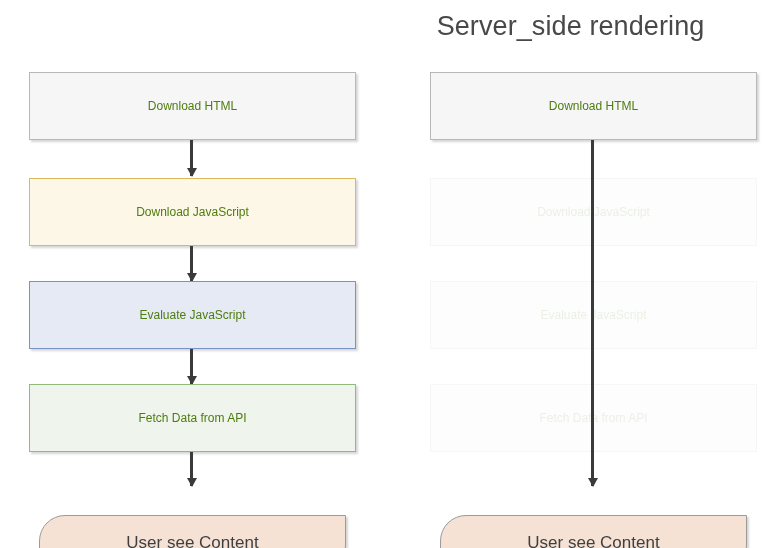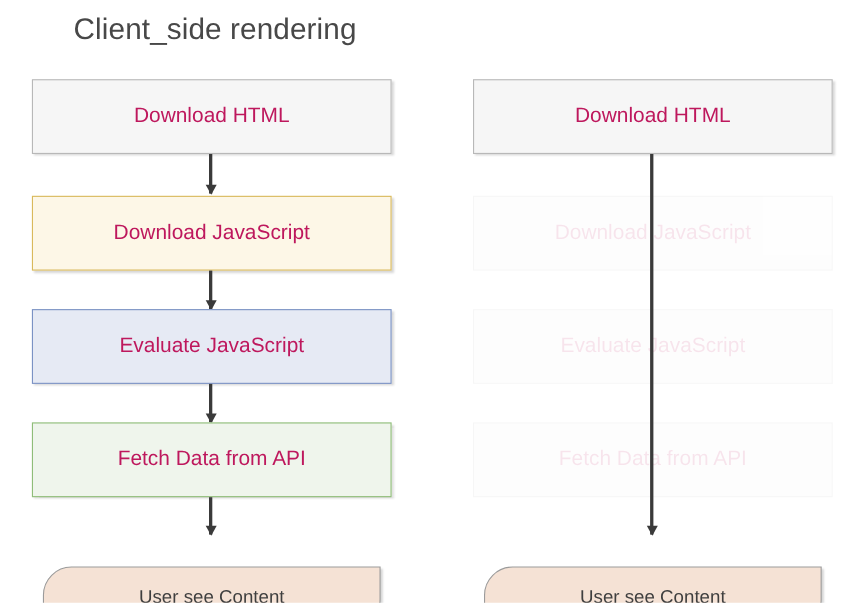--- a/index.html
+++ b/index.html
@@ -39,22 +39,22 @@
 
   
   .node {
     position: absolute;
     box-sizing: border-box;
     border: 1px solid #b5b5b5;
     background: #f6f6f6;
     display: flex;
     align-items: center;
     justify-content: center;
-    font-size: 19px;
-    color: #be185d;
+    font-size: 12px;
+    color: #4d7c0f;
     white-space: nowrap;
   }
 
   .node.shadowed {
     box-shadow: 2px 2px 2px rgba(0,0,0,0.16);
   }
 
   
   .node.n-html {
     background: #f6f6f6;
@@ -104,40 +104,40 @@
     border-left: 5px solid transparent;
     border-right: 5px solid transparent;
     border-top: 9px solid #3a3a3a;
   }
 </style>
 </head>
 <body>
 
 <div class="diagram">
 
-  <div class="col-title left">Client_side rendering</div>
 
   <div class="node n-html shadowed" style="left:29px; top:72px; width:327px; height:68px;">Download HTML</div>
 
   <div class="arrow" style="left:190px; top:140px; height:36px;"></div>
 
   <div class="node n-js shadowed" style="left:29px; top:178px; width:327px; height:68px;">Download JavaScript</div>
 
   <div class="arrow" style="left:190px; top:246px; height:35px;"></div>
 
   <div class="node n-eval shadowed" style="left:29px; top:281px; width:327px; height:68px;">Evaluate JavaScript</div>
 
   <div class="arrow" style="left:190px; top:349px; height:35px;"></div>
 
   <div class="node n-fetch shadowed" style="left:29px; top:384px; width:327px; height:68px;">Fetch Data from API</div>
 
   <div class="arrow" style="left:190px; top:452px; height:34px;"></div>
 
   <div class="node n-content shadowed" style="left:39px; top:486px; width:307px; height:56px;">User see Content</div>
 
+  <div class="col-title right">Server_side rendering</div>
 
   <div class="node n-html shadowed" style="left:430px; top:72px; width:327px; height:68px;">Download HTML</div>
 
   <div class="node n-html ghost" style="left:430px; top:178px; width:327px; height:68px;">Download JavaScript</div>
 
   <div class="node n-html ghost" style="left:430px; top:281px; width:327px; height:68px;">Evaluate JavaScript</div>
 
   <div class="node n-html ghost" style="left:430px; top:384px; width:327px; height:68px;">Fetch Data from API</div>
 
   <div class="arrow" style="left:591px; top:140px; height:346px;"></div>

